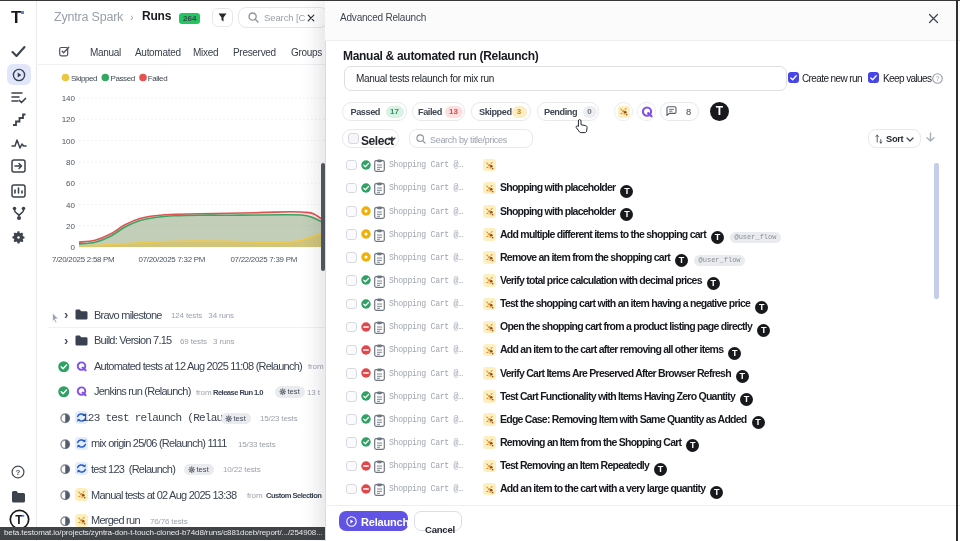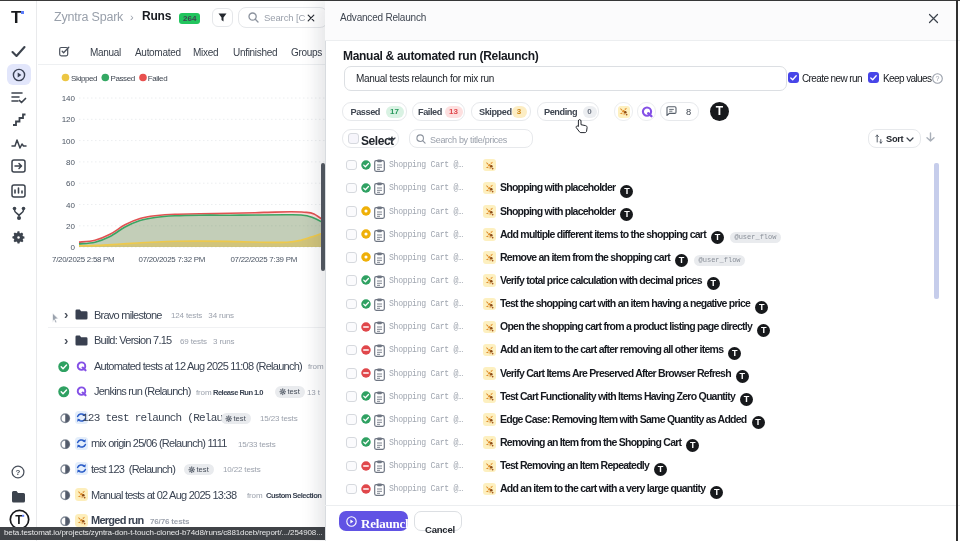--- a/index.html
+++ b/index.html
@@ -100,21 +100,21 @@
     <path d="M1.5 1.5 L8.5 8.5 M8.5 1.5 L1.5 8.5" stroke="#2a2e35" stroke-width="1.5" stroke-linecap="round"></path>
   </svg>
 
 <svg class="ico" style="left:59px;top:46px;" width="11" height="11" viewBox="0 0 11 11">
     <rect x="0.7" y="1.5" width="8" height="8.3" rx="1.5" stroke="#4a515c" stroke-width="1.2" fill="none"></rect>
     <path d="M3.2 5.3 L4.6 6.8 L9.8 1.2" stroke="#4a515c" stroke-width="1.3" fill="none" stroke-linecap="round" stroke-linejoin="round"></path>
   </svg>
 <div class="abs" style="left:90px;top:47px;font-size:10px;letter-spacing:-0.3px;color:#3a414c;">Manual</div>
 <div class="abs" style="left:135px;top:47px;font-size:10px;letter-spacing:-0.3px;color:#3a414c;">Automated</div>
 <div class="abs" style="left:193px;top:47px;font-size:10px;letter-spacing:-0.3px;color:#3a414c;">Mixed</div>
-<div class="abs" style="left:233px;top:47px;font-size:10px;letter-spacing:-0.3px;color:#3a414c;">Unfinished</div>
+<div class="abs" style="left:233px;top:47px;font-size:10px;letter-spacing:-0.3px;color:#3a414c;">Preserved</div>
 <div class="abs" style="left:291px;top:47px;font-size:10px;letter-spacing:-0.3px;color:#3a414c;">Groups</div>
 <div class="abs" style="left:38px;top:64px;width:287px;height:1px;background:#eef0f2;"></div>
 
 <svg class="abs" style="left:37px;top:66px;" width="288" height="212" viewBox="0 0 288 212">
 
   <circle cx="28.5" cy="11.5" r="3.8" fill="#ecc643"></circle>
   <text x="34" y="14.5" font-size="8" letter-spacing="-0.4" fill="#3f4651">Skipped</text>
   <circle cx="68.3" cy="11.5" r="3.8" fill="#34a863"></circle>
   <text x="73.5" y="14.5" font-size="8" letter-spacing="-0.4" fill="#3f4651">Passed</text>
   <circle cx="106" cy="11.5" r="3.8" fill="#e8504f"></circle>
@@ -301,21 +301,21 @@
           <circle cx="4.4" cy="4.3" r="1.3"></circle>
         </g>
         <circle cx="6.3" cy="5.3" r="1.25" fill="#8a4a16"></circle>
         <circle cx="7.6" cy="7.6" r="0.9" fill="#a85a1d"></circle>
       </svg>
     <span class="rtitle" style="left:91px;">Manual tests at 02 Aug 2025 13:38</span>
     <span class="rgray" style="left:247px;">from</span>
     <span class="rbold" style="left:266px;">Custom Selection</span>
   </div>
 
-  <div class="rrow" style="top:511.5px;font-weight:bold;">
+  <div class="rrow" style="top:511.5px;">
     <svg class="ico" style="left:60px;top:4px;" width="10.5" height="10.5" viewBox="0 0 13 13">
         <circle cx="6.5" cy="6.5" r="5.3" fill="none" stroke="#878f9b" stroke-width="1.7"></circle>
         <path d="M6.5 6.5 L6.5 1.2 A5.3 5.3 0 0 1 6.5 11.8 Z" fill="#535b6b"></path>
       </svg>
     <div class="abs" style="left:75px;top:2px;width:13px;height:13px;background:#fdeebb;border-radius:3.5px;"></div>
     <svg class="ico" style="left:77px;top:4px;" width="9" height="9" viewBox="0 0 9 9">
         <g fill="#e0912f">
           <path d="M1 1 L3.4 2.6 L2.2 3.8 Z"></path>
           <path d="M8 0.7 L6.6 3 L5.2 2 Z"></path>
           <path d="M0.7 6.8 L3 5.6 L3.6 7.2 Z"></path>
@@ -445,21 +445,21 @@
   <svg class="ico" style="left:600px;top:131px;" width="11" height="12" viewBox="0 0 11 12">
       <path d="M5.5 1 V9 M5.5 9 L2 5.8 M5.5 9 L9 5.8" stroke="#aab0b9" stroke-width="1.4" fill="none" stroke-linecap="round" stroke-linejoin="round"></path>
     </svg>
 
   <div class="abs" style="left:0;top:504px;width:635px;height:1px;background:#eceef0;"></div>
   <div class="abs" style="left:14px;top:510px;width:69px;height:20px;background:#6153e4;border-radius:7px;"></div>
   <svg class="ico" style="left:21px;top:514.5px;" width="11" height="11" viewBox="0 0 11 11">
       <circle cx="5.5" cy="5.5" r="4.7" stroke="#fff" stroke-width="1.1" fill="none"></circle>
       <path d="M4.4 3.6 L7.4 5.5 L4.4 7.4 Z" fill="#fff"></path>
     </svg>
-  <div class="abs" style="left:36px;top:515px;font-size:13px;letter-spacing:-0.2px;color:#fff;font-weight:bold;font-family:Liberation Serif, serif;">Relaunch</div>
+  <div class="abs" style="left:36px;top:515px;font-size:11px;letter-spacing:-0.2px;color:#fff;font-weight:bold;">Relaunch</div>
   <div class="abs" style="left:89px;top:510px;width:48px;height:20px;background:#fff;border:1px solid #dcdfe3;border-radius:7px;"></div>
   <div class="abs" style="left:100px;top:515px;font-size:9.5px;letter-spacing:-0.2px;color:#23272e;font-weight:bold;margin-top:8px;">Cancel</div>
 
   <div class="abs" style="left:609px;top:162px;width:4.5px;height:136px;background:#c6cdeb;border-radius:2px;"></div>
 </div>
 <div id="plist">
 <div class="prow" style="top:154.2px;">
   <div class="pcheck"></div>
   <svg class="stat" width="10" height="10" viewBox="0 0 11 11">
         <circle cx="5.5" cy="5.5" r="5.2" fill="#2fa162"></circle>

